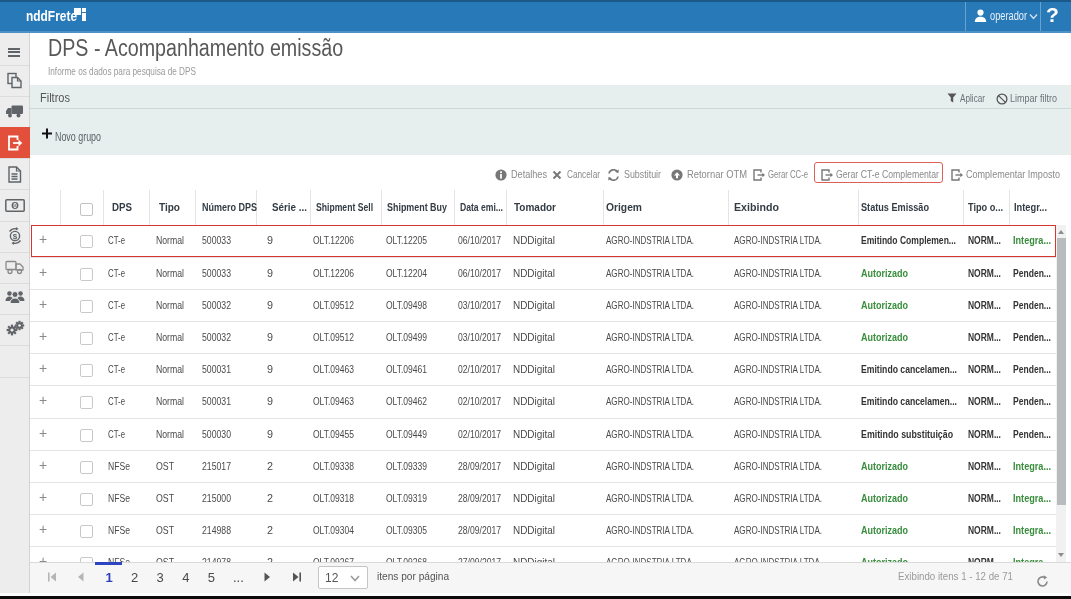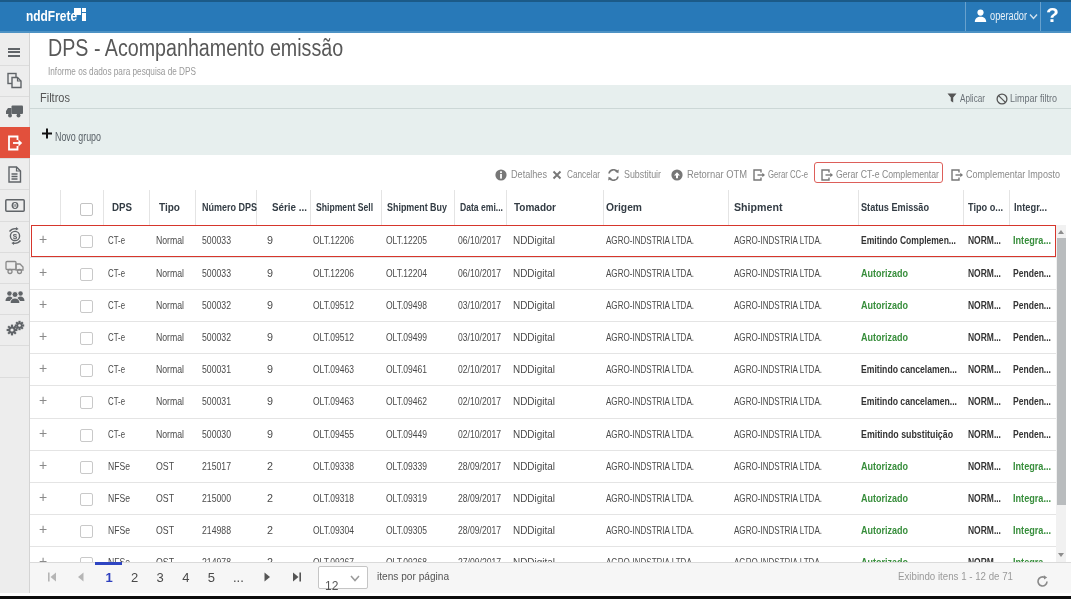--- a/index.html
+++ b/index.html
@@ -185,21 +185,21 @@
 <div class="abs" style="left:1008.6px;top:190px;width:1px;height:35px;background:#e4e4e4;"></div>
 <div class="abs" style="left:111.6px;top:200.5px;font-size:11px;font-weight:bold;color:#333c44;white-space:nowrap;transform:scaleX(0.884);transform-origin:0 50%;">DPS</div>
 <div class="abs" style="left:159.3px;top:200.5px;font-size:11px;font-weight:bold;color:#333c44;white-space:nowrap;transform:scaleX(0.912);transform-origin:0 50%;">Tipo</div>
 <div class="abs" style="left:201.5px;top:200.5px;font-size:11px;font-weight:bold;color:#333c44;white-space:nowrap;transform:scaleX(0.818);transform-origin:0 50%;">Número DPS</div>
 <div class="abs" style="left:272px;top:200.5px;font-size:11px;font-weight:bold;color:#333c44;white-space:nowrap;transform:scaleX(0.894);transform-origin:0 50%;">Série ...</div>
 <div class="abs" style="left:315.6px;top:200.5px;font-size:11px;font-weight:bold;color:#333c44;white-space:nowrap;transform:scaleX(0.784);transform-origin:0 50%;">Shipment Sell</div>
 <div class="abs" style="left:386.5px;top:200.5px;font-size:11px;font-weight:bold;color:#333c44;white-space:nowrap;transform:scaleX(0.811);transform-origin:0 50%;">Shipment Buy</div>
 <div class="abs" style="left:459.9px;top:200.5px;font-size:11px;font-weight:bold;color:#333c44;white-space:nowrap;transform:scaleX(0.781);transform-origin:0 50%;">Data emi...</div>
 <div class="abs" style="left:514px;top:200.5px;font-size:11px;font-weight:bold;color:#333c44;white-space:nowrap;transform:scaleX(0.908);transform-origin:0 50%;">Tomador</div>
 <div class="abs" style="left:606px;top:200.5px;font-size:11px;font-weight:bold;color:#333c44;white-space:nowrap;transform:scaleX(0.935);transform-origin:0 50%;">Origem</div>
-<div class="abs" style="left:734px;top:200.5px;font-size:11px;font-weight:bold;color:#333c44;white-space:nowrap;transform:scaleX(0.967);transform-origin:0 50%;">Shipment</div>
+<div class="abs" style="left:734px;top:200.5px;font-size:11px;font-weight:bold;color:#333c44;white-space:nowrap;transform:scaleX(0.967);transform-origin:0 50%;">Exibindo</div>
 <div class="abs" style="left:861px;top:200.5px;font-size:11px;font-weight:bold;color:#333c44;white-space:nowrap;transform:scaleX(0.830);transform-origin:0 50%;">Status Emissão</div>
 <div class="abs" style="left:968px;top:200.5px;font-size:11px;font-weight:bold;color:#333c44;white-space:nowrap;transform:scaleX(0.834);transform-origin:0 50%;">Tipo o...</div>
 <div class="abs" style="left:1013.5px;top:200.5px;font-size:11px;font-weight:bold;color:#333c44;white-space:nowrap;transform:scaleX(0.843);transform-origin:0 50%;">Integr...</div>
 <div class="abs" style="left:80px;top:203px;width:13px;height:13px;border:1px solid #c3c3c3;border-radius:2px;background:#fff;box-sizing:border-box;"></div>
 <div class="abs" style="left:30px;top:225.4px;width:1026px;height:336.6px;overflow:hidden;">
 <div class="abs" style="left:0;top:0.0px;width:1026px;height:32.2px;border-bottom:1px solid #e4e4e4;box-sizing:border-box;">
 <div class="abs" style="left:9px;top:6px;font-size:14px;color:#8a8a8a;">+</div>
 <div class="abs" style="left:50px;top:10px;width:13px;height:13px;border:1px solid #c9c9c9;border-radius:2px;background:#fff;box-sizing:border-box;"></div>
 <div class="abs" style="left:78px;top:9px;font-size:11px;font-weight:normal;color:#4a4a4a;white-space:nowrap;transform:scaleX(0.713);transform-origin:0 50%;">CT-e</div>
 <div class="abs" style="left:126px;top:9px;font-size:11px;font-weight:normal;color:#4a4a4a;white-space:nowrap;transform:scaleX(0.790);transform-origin:0 50%;">Normal</div>
@@ -411,21 +411,21 @@
 <div class="abs" style="left:207.8px;top:570px;font-size:13px;color:#4a4a4a;font-weight:normal;">5</div>
 <div class="abs" style="left:233px;top:570px;font-size:13px;color:#4a4a4a;font-weight:normal;">...</div>
 <svg class="abs" style="left:264px;top:572px;" width="7" height="10" viewBox="0 0 7 10">
     <path d="M0.5 0.5 v9 L6 5 Z" fill="#555"></path>
   </svg>
 <svg class="abs" style="left:292px;top:572px;" width="10" height="10" viewBox="0 0 10 10">
     <path d="M1 0.5 v9 L6.5 5 Z" fill="#555"></path>
     <rect x="7.4" y="0.5" width="1.6" height="9" fill="#555"></rect>
   </svg>
 <div class="abs" style="left:317.5px;top:566px;width:50px;height:23px;background:#fff;border:1px solid #c5c5c5;border-radius:2px;box-sizing:border-box;"></div>
-<div class="abs" style="left:325px;top:571px;font-size:12px;color:#555;margin-top:8px;">12</div>
+<div class="abs" style="left:325px;top:571px;font-size:12px;color:#555;">12</div>
 <svg class="abs" style="left:350px;top:575px;" width="10" height="7" viewBox="0 0 10 7">
     <path d="M1 1 L5 5.5 L9 1" stroke="#9a9a9a" stroke-width="1.5" fill="none"></path>
   </svg>
 <div class="abs" style="left:377px;top:570px;font-size:11px;font-weight:normal;color:#555;white-space:nowrap;transform:scaleX(0.920);transform-origin:0 50%;">itens por página</div>
 <div class="abs" style="left:898px;top:570px;font-size:11px;font-weight:normal;color:#9a9a9a;white-space:nowrap;transform:scaleX(0.883);transform-origin:0 50%;">Exibindo itens 1 - 12 de 71</div>
 <svg class="abs" style="left:1036px;top:575px;" width="13" height="13" viewBox="0 0 13 13">
     <path d="M11 6.5 A4.5 4.5 0 1 1 8.5 2.4" fill="none" stroke="#8a8a8a" stroke-width="1.6"></path>
     <path d="M7.8 0.2 l3.4 2.2 -3.2 2 z" fill="#8a8a8a"></path>
   </svg>
 <div class="abs" style="left:0;top:593px;width:1071px;height:3px;background:#fdfdfd;"></div>

